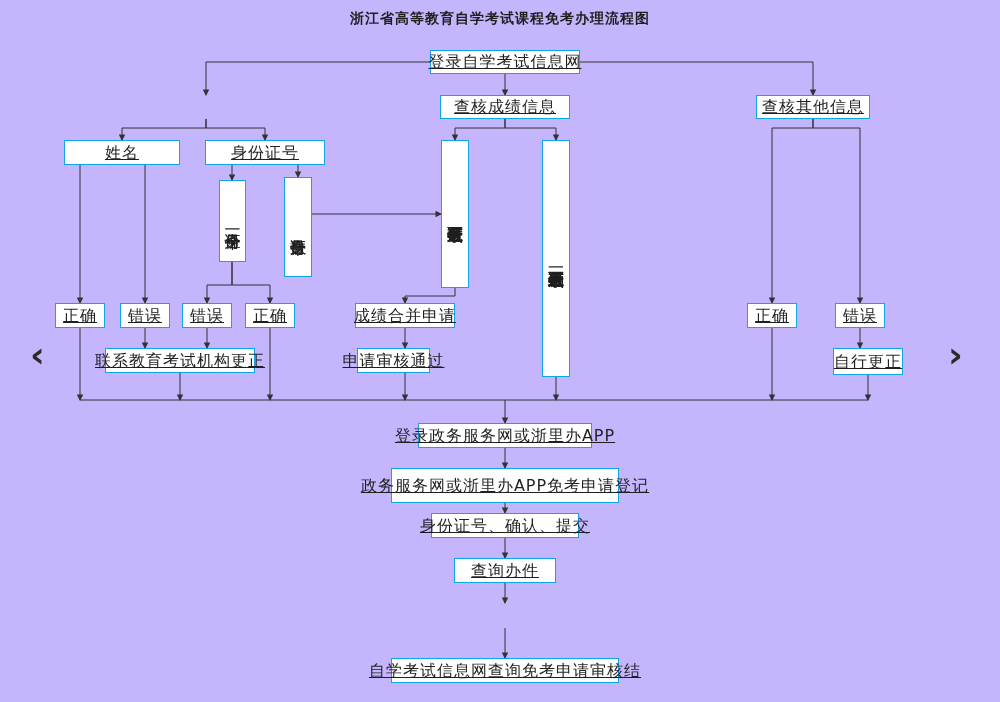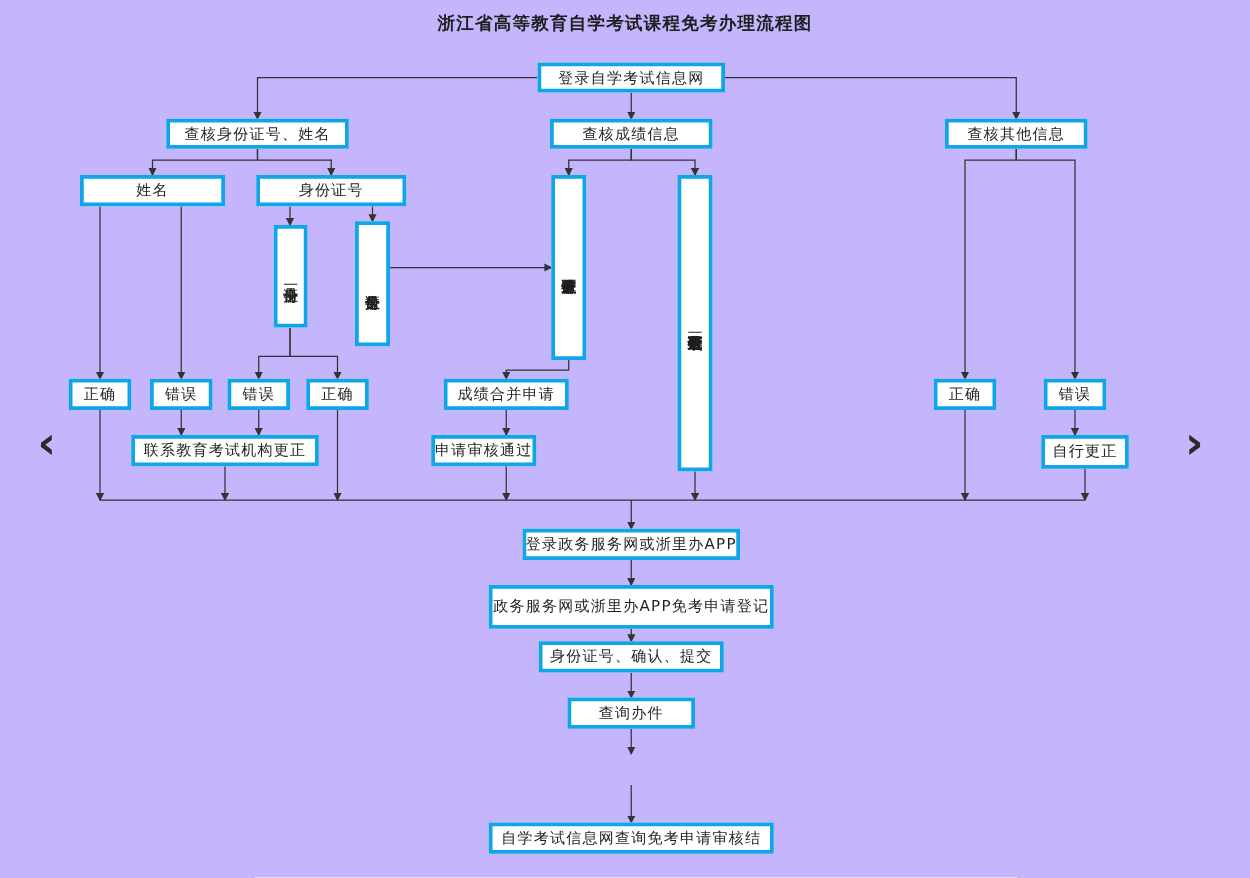--- a/index.html
+++ b/index.html
@@ -22,30 +22,31 @@
     font-weight: bold;
     letter-spacing: 1px;
   }
   .connectors {
     position: absolute;
     left: 0; top: 0;
   }
   .node {
     position: absolute;
     box-sizing: border-box;
-    border: 3px solid #0ea5e9;
+    border: 1px solid #0ea5e9;
     background: #ffffff;
     display: flex;
     align-items: center;
     justify-content: center;
-    font-size: 12px;
+    font-size: 16px;
     line-height: 1.2;
     white-space: nowrap;
     letter-spacing: 1px;
     z-index: 2;
+    text-decoration: underline;
   }
   .vnode {
     writing-mode: vertical-rl;
     text-orientation: upright;
     white-space: normal;
     letter-spacing: 0;
     line-height: 1;
     padding: 3px 0;
   }
   .chev {
@@ -124,42 +125,41 @@
       <line x1="505" y1="448" x2="505" y2="468" marker-end="url(#arr)"></line>
       <line x1="505" y1="493" x2="505" y2="513" marker-end="url(#arr)"></line>
       <line x1="505" y1="538" x2="505" y2="558" marker-end="url(#arr)"></line>
       <line x1="505" y1="583" x2="505" y2="603" marker-end="url(#arr)"></line>
       <line x1="505" y1="628" x2="505" y2="658" marker-end="url(#arr)"></line>
     </g>
   </svg>
 
   <div class="node" style="left:430px;top:50px;width:150px;height:24px">登录自学考试信息网</div>
 
-  <div class="node" style="left:133px;top:95px;width:146px;height:24px">查核身份证号、姓名</div>
   <div class="node" style="left:440px;top:95px;width:130px;height:24px">查核成绩信息</div>
   <div class="node" style="left:756px;top:95px;width:114px;height:24px">查核其他信息</div>
 
   <div class="node" style="left:64px;top:140px;width:116px;height:25px">姓名</div>
   <div class="node" style="left:205px;top:140px;width:120px;height:25px">身份证号</div>
   <div class="node vnode" style="left:219px;top:180px;width:27px;height:82px">一个身份证号</div>
   <div class="node vnode" style="left:284px;top:177px;width:28px;height:100px">数个身份证号</div>
 
   <div class="node vnode" style="left:441px;top:140px;width:28px;height:148px">有数个身份证号下有成绩</div>
   <div class="node vnode" style="left:542px;top:140px;width:28px;height:237px">有且只有一个正确身份证号下有成绩</div>
 
   <div class="node" style="left:55px;top:303px;width:50px;height:25px">正确</div>
   <div class="node" style="left:120px;top:303px;width:50px;height:25px">错误</div>
   <div class="node" style="left:182px;top:303px;width:50px;height:25px">错误</div>
   <div class="node" style="left:245px;top:303px;width:50px;height:25px">正确</div>
   <div class="node" style="left:355px;top:303px;width:100px;height:25px">成绩合并申请</div>
   <div class="node" style="left:747px;top:303px;width:50px;height:25px">正确</div>
   <div class="node" style="left:835px;top:303px;width:50px;height:25px">错误</div>
 
   <div class="node" style="left:105px;top:348px;width:150px;height:25px">联系教育考试机构更正</div>
-  <div class="node" style="left:345px;top:348px;width:84px;height:25px">申请审核通过</div>
+  <div class="node" style="left:357px;top:348px;width:73px;height:25px">申请审核通过</div>
   <div class="node" style="left:833px;top:348px;width:70px;height:27px">自行更正</div>
 
   <div class="node" style="left:418px;top:423px;width:174px;height:25px">登录政务服务网或浙里办APP</div>
   <div class="node" style="left:391px;top:468px;width:228px;height:35px">政务服务网或浙里办APP免考申请登记</div>
   <div class="node" style="left:431px;top:513px;width:148px;height:25px">身份证号、确认、提交</div>
   <div class="node" style="left:454px;top:558px;width:102px;height:25px">查询办件</div>
   <div class="node" style="left:391px;top:658px;width:228px;height:25px">自学考试信息网查询免考申请审核结</div>
 
   <button class="chev chev-left">‹</button>
   <button class="chev chev-right">›</button>

